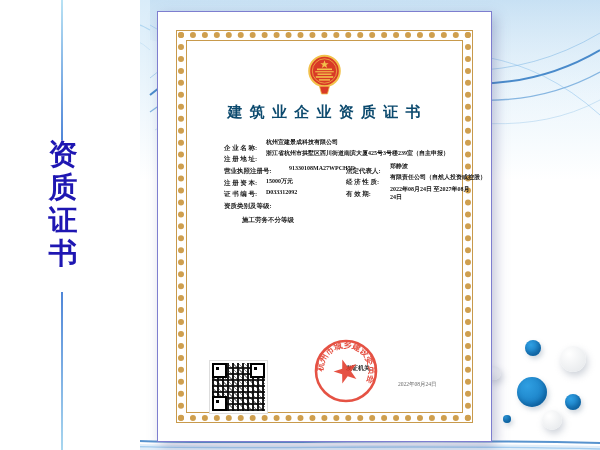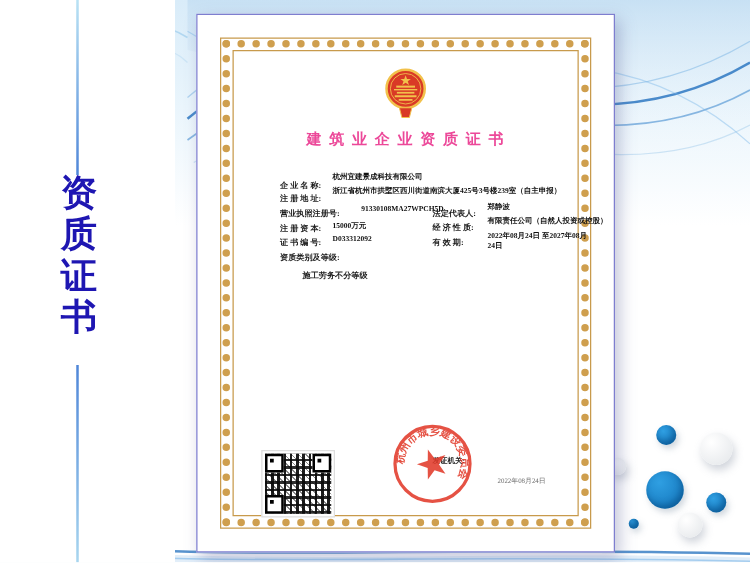--- a/index.html
+++ b/index.html
@@ -25,21 +25,21 @@
   .dot.white{background:radial-gradient(circle at 35% 30%,#ffffff,#e3e6e9);
              box-shadow:2px 4px 7px rgba(150,160,175,.45);}
   
   #cert{position:absolute;left:157px;top:11px;width:333px;height:429px;background:#ffffff;
         border:1px solid #7e7ecf;box-shadow:4px 5px 12px rgba(90,95,150,.35);z-index:3;}
   .gold-frame{position:absolute;inset:18px;border:1px solid #c89a4c;}
   .gold-frame::before{content:"";position:absolute;inset:1px;border:6px dotted #cf9f4e;}
   .gold-frame::after{content:"";position:absolute;inset:9px;border:1px solid #c89a4c;}
   .emblem{position:absolute;left:148px;top:42px;width:37px;height:44px;}
   .cert-title{position:absolute;left:0;top:91px;width:100%;text-align:center;
-              font-size:12px;font-weight:bold;letter-spacing:1px;color:#ec4899;}
+              font-size:15px;font-weight:bold;letter-spacing:1px;color:#0c4a6e;}
   .fld{position:absolute;font-size:6.5px;font-weight:bold;color:#1c1c1c;white-space:nowrap;
        font-family:"Liberation Serif",serif;}
   .val{position:absolute;font-size:6px;font-weight:bold;color:#111;
        font-family:"Liberation Serif",serif;line-height:7.5px;}
   
   .l1{left:66px;top:132px;} .v1{left:108px;top:127px;width:210px;}
   .l2{left:66px;top:143px;} .v2{left:108px;top:138px;width:215px;white-space:nowrap;}
   .l3{left:66px;top:155px;} .v3{left:131px;top:153px;width:120px;}
   .l4{left:66px;top:167px;} .v4{left:108px;top:166px;width:90px;}
   .l5{left:66px;top:178px;} .v5{left:108px;top:177px;width:90px;}

